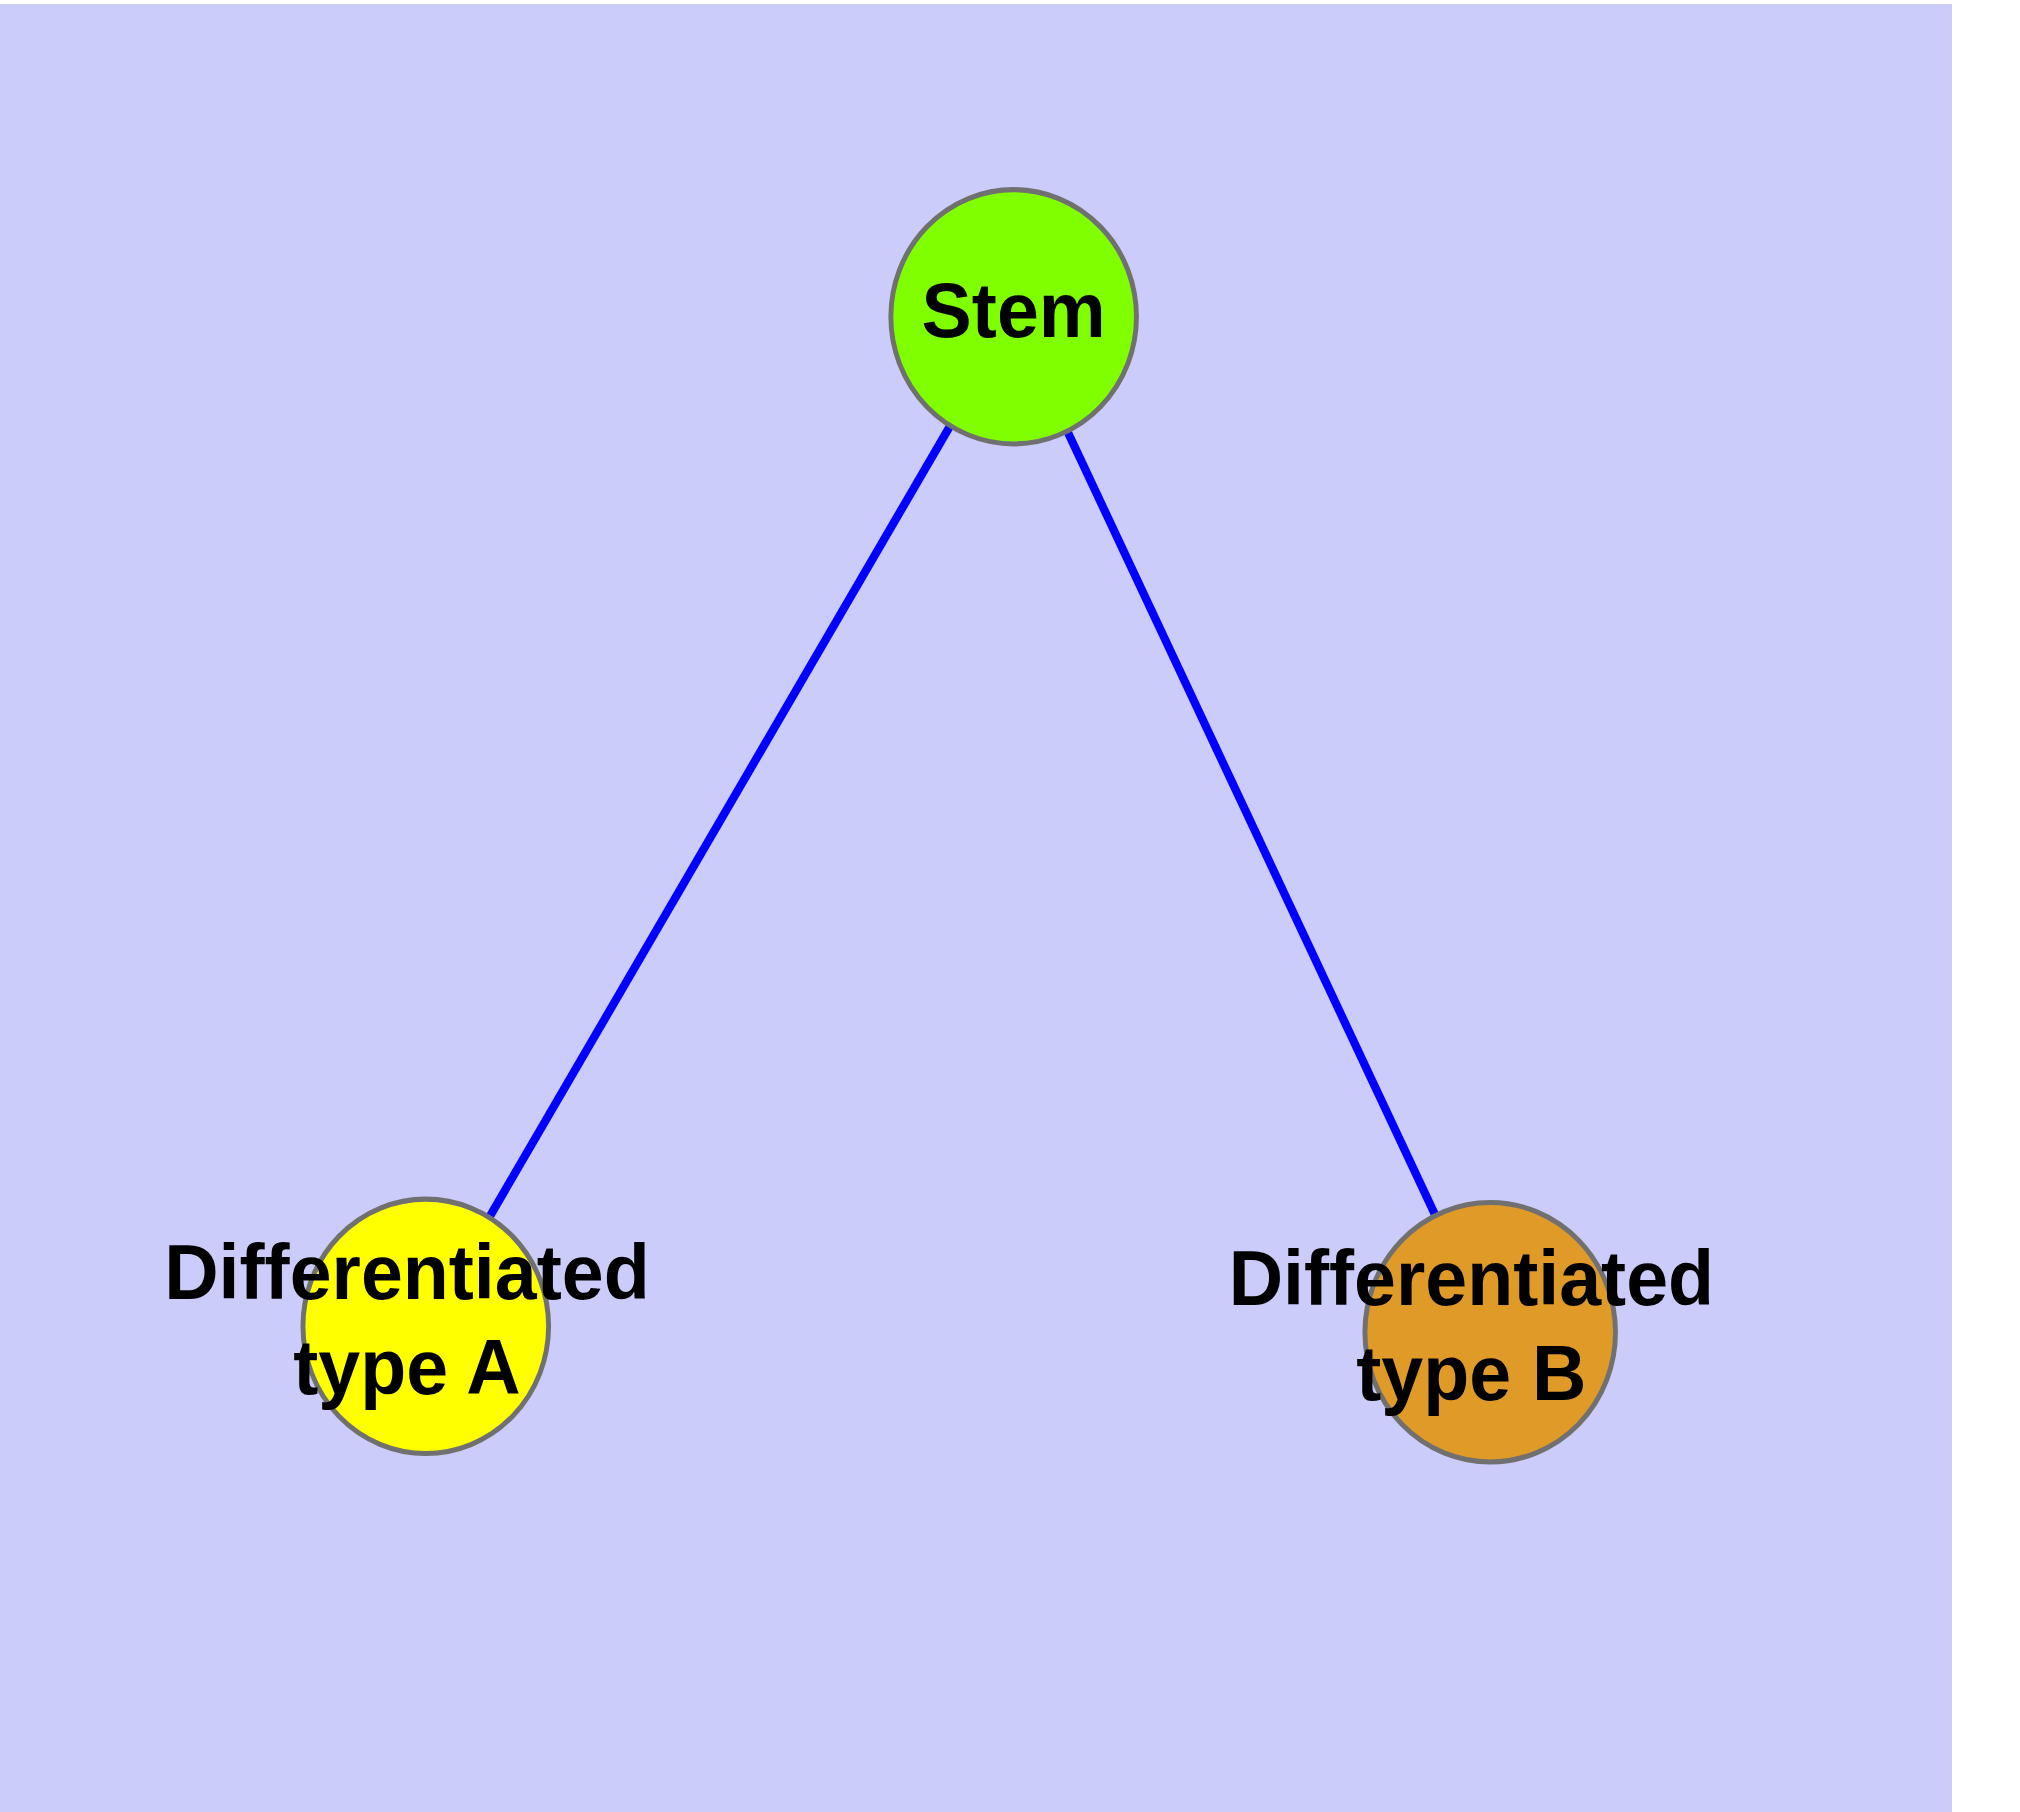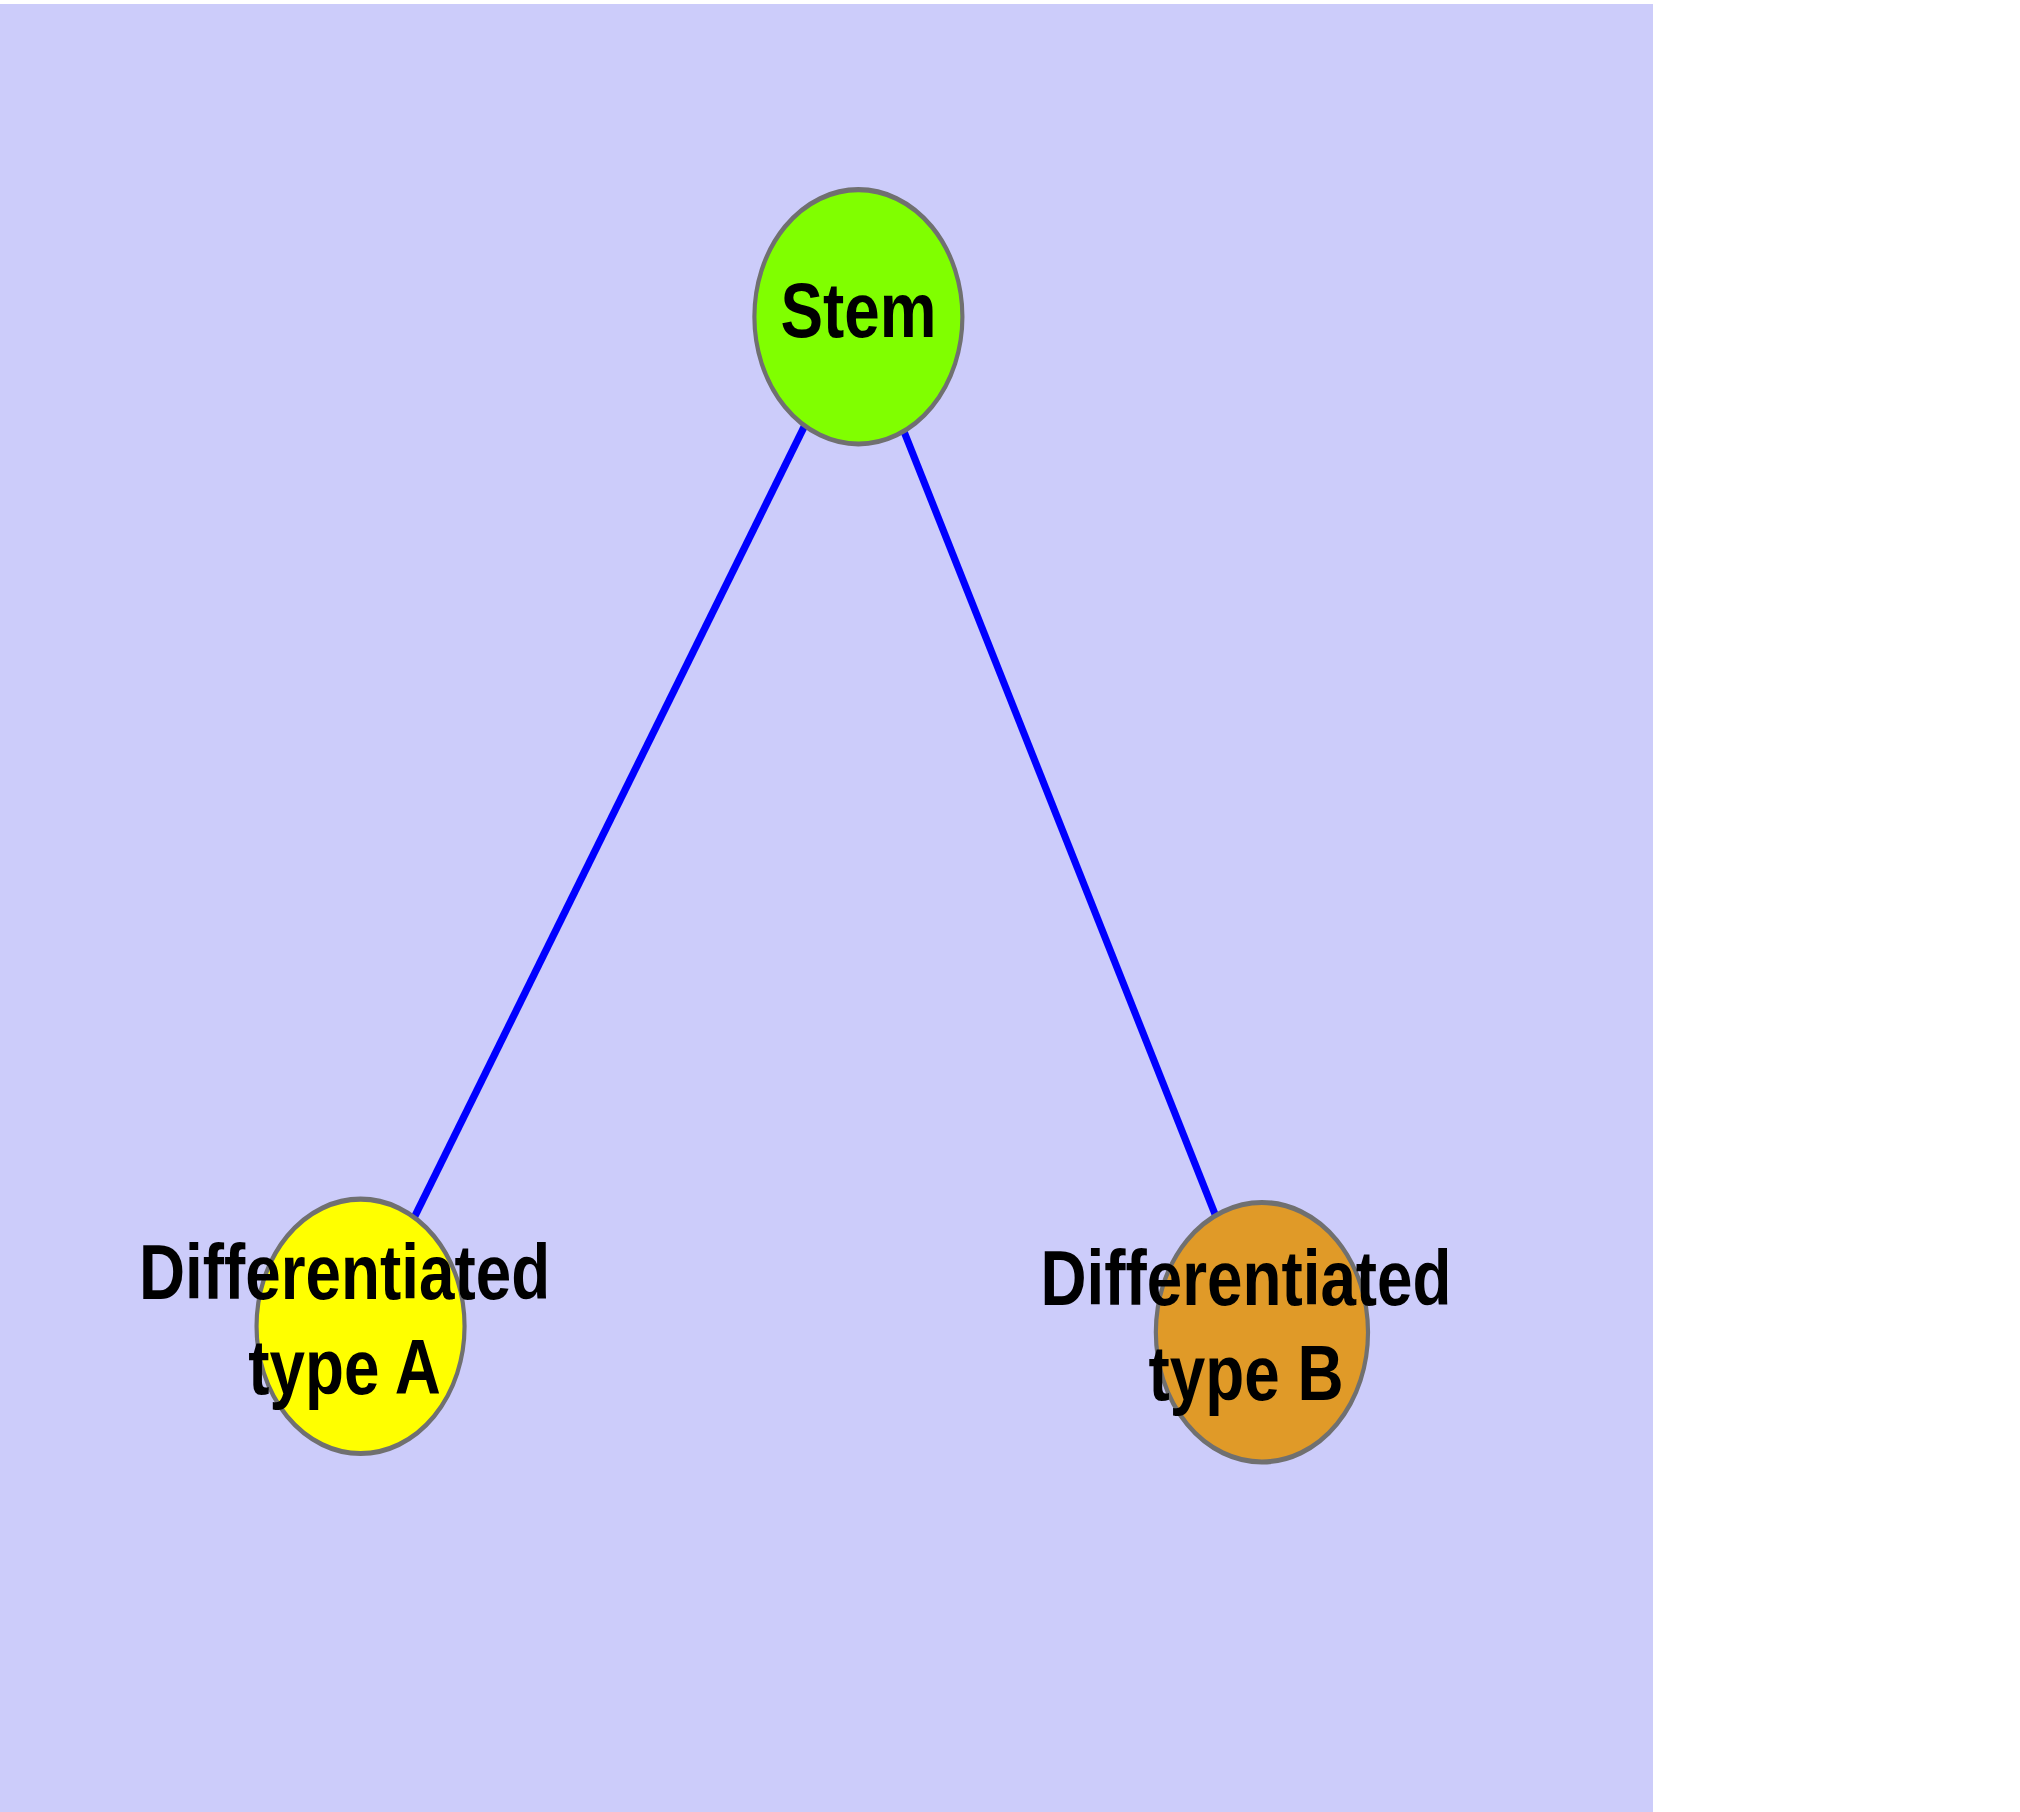--- a/index.html
+++ b/index.html
@@ -13,21 +13,21 @@
     width: 2021px;
     height: 1812px;
     overflow: hidden;
     background: #ffffff;
     font-family: "Liberation Sans", sans-serif;
   }
   #plot-area {
     position: absolute;
     left: 0;
     top: 4.2px;
-    width: 1653px;
+    width: 1952px;
     height: 1808px;
     text-align: center;
   }
   #graph-svg {
     position: absolute;
     left: 0;
     top: 0;
     width: 100%;
     height: 100%;
     display: block;

